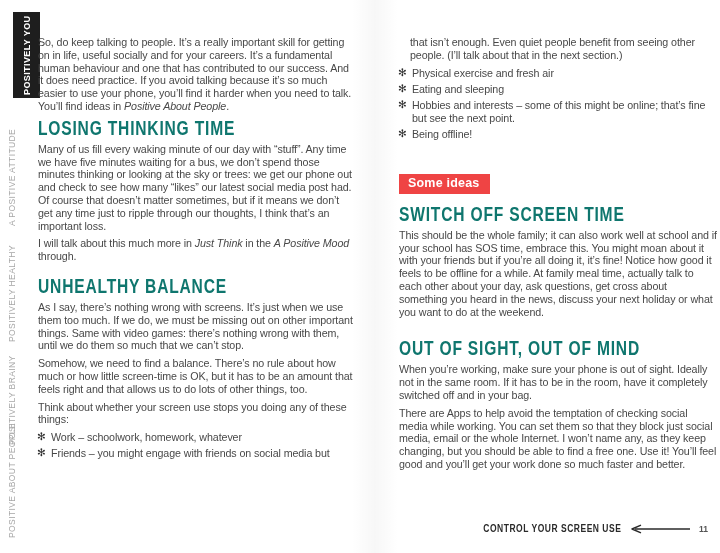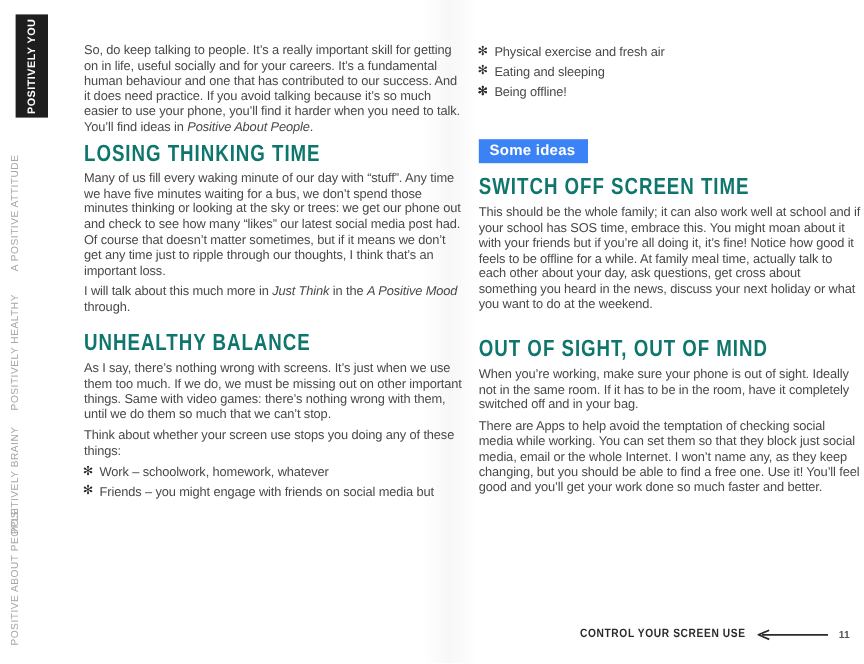--- a/index.html
+++ b/index.html
@@ -19,39 +19,39 @@
   .side-tab.inactive { left:5px; width:14px; color:#a6a6a6; font-size:8.5px; letter-spacing:.4px;
     display:flex; align-items:center; justify-content:center; }
   .tab-attitude { top:116px; height:122px; }
   .tab-healthy  { top:240px; height:108px; }
   .tab-brainy   { top:352px; height:96px;  }
   .tab-people   { top:426px; height:110px; }
 
   
   .col { position:absolute; top:36px; width:318px; color:#484848;
     font-size:10.7px; line-height:12.8px; letter-spacing:-0.1px; }
-  .col-left  { left:38px;margin-left:32px;  }
+  .col-left  { left:38px;  }
   .col-right { left:399px; }
 
   p { margin:0 0 5px 0; }
   .indented { padding-left:11px; }
   i { font-style:italic; }
 
   h2 { font-weight:bold; color:#0f766e; margin:13px 0 5px 0; line-height:20px; height:20px; }
   h2 > span { display:inline-block; transform:scaleX(.8); transform-origin:left center;
     font-size:19.5px; letter-spacing:1px; white-space:nowrap; font-family:"Liberation Sans",sans-serif; }
   h2.tight { margin-top:4px; }
   h2.roomy { margin-top:20px; }
 
   ul.stars { list-style:none; margin:2px 0 5px 0; }
   ul.stars li { position:relative; padding-left:13px; margin-bottom:3.5px; }
   ul.stars .star { position:absolute; left:-1px; top:-1px; font-size:10.5px; color:#2e2e2e;
     font-family:"DejaVu Sans",sans-serif; }
 
-  .badge { display:inline-block; background:#3b82f6; color:#ffffff; font-weight:bold;
+  .badge { display:inline-block; background:#ef4444; color:#ffffff; font-weight:bold;
     font-size:12.5px; letter-spacing:.2px; padding:3px 11px 4px 9px; margin:28px 0 6px 0; }
 
   .pagenum { position:absolute; font-size:8.5px; color:#555; }
   .pagenum-left { left:36px; top:552px;margin-top:26px; }
 
   .footer { position:absolute; right:12px; top:523px; display:flex; align-items:center; gap:7px; }
   .footer .chapter { font-weight:bold; color:#2a2a2a; font-size:10px; letter-spacing:.6px;
     display:inline-block; transform:scaleX(.85); transform-origin:right center; }
   .footer .num { font-size:8.5px; color:#555; font-weight:bold; }
 </style>
@@ -70,35 +70,37 @@
   <div class="col col-left">
 
     <p><span>So, do keep talking to people. It’s a really important skill for getting on in life, useful socially and for your careers. It’s a fundamental human behaviour and one that has contributed to our success. And it does need practice. If you avoid talking because it’s so much easier to use your phone, you’ll find it harder when you need to talk. You’ll find ideas in </span><i>Positive About People</i><span>.</span></p>
 
     <h2 class="tight"><span>LOSING THINKING TIME</span></h2>
     <p>Many of us fill every waking minute of our day with “stuff”. Any time we have five minutes waiting for a bus, we don’t spend those minutes thinking or looking at the sky or trees: we get our phone out and check to see how many “likes” our latest social media post had. Of course that doesn’t matter sometimes, but if it means we don’t get any time just to ripple through our thoughts, I think that’s an important loss.</p>
     <p><span>I will talk about this much more in </span><i>Just Think</i><span> in the </span><i>A Positive Mood</i><span> through.</span></p>
 
     <h2><span>UNHEALTHY BALANCE</span></h2>
     <p>As I say, there’s nothing wrong with screens. It’s just when we use them too much. If we do, we must be missing out on other important things. Same with video games: there’s nothing wrong with them, until we do them so much that we can’t stop.</p>
+    <p>Somehow, we need to find a balance. There’s no rule about how much or how little screen-time is OK, but it has to be an amount that feels right and that allows us to do lots of other things, too.</p>
     <p>Think about whether your screen use stops you doing any of these things:</p>
 
     <ul class="stars">
       <li><span class="star">✻</span><span>Work – schoolwork, homework, whatever</span></li>
       <li><span class="star">✻</span><span>Friends – you might engage with friends on social media but</span></li>
     </ul>
   </div>
 
   <div class="col col-right">
 
+    <p class="indented">that isn’t enough. Even quiet people benefit from seeing other people. (I’ll talk about that in the next section.)</p>
 
     <ul class="stars">
       <li><span class="star">✻</span><span>Physical exercise and fresh air</span></li>
       <li><span class="star">✻</span><span>Eating and sleeping</span></li>
-      <li><span class="star">✻</span></li>
+      <li><span class="star">✻</span><span>Hobbies and interests – some of this might be online; that’s fine but see the next point.</span></li>
       <li><span class="star">✻</span><span>Being offline!</span></li>
     </ul>
 
     <div><span class="badge">Some ideas</span></div>
 
     <h2 class="tight"><span>SWITCH OFF SCREEN TIME</span></h2>
     <p>This should be the whole family; it can also work well at school and if your school has SOS time, embrace this. You might moan about it with your friends but if you’re all doing it, it’s fine! Notice how good it feels to be offline for a while. At family meal time, actually talk to each other about your day, ask questions, get cross about something you heard in the news, discuss your next holiday or what you want to do at the weekend.</p>
 
     <h2 class="roomy"><span>OUT OF SIGHT, OUT OF MIND</span></h2>
     <p>When you’re working, make sure your phone is out of sight. Ideally not in the same room. If it has to be in the room, have it completely switched off and in your bag.</p>

